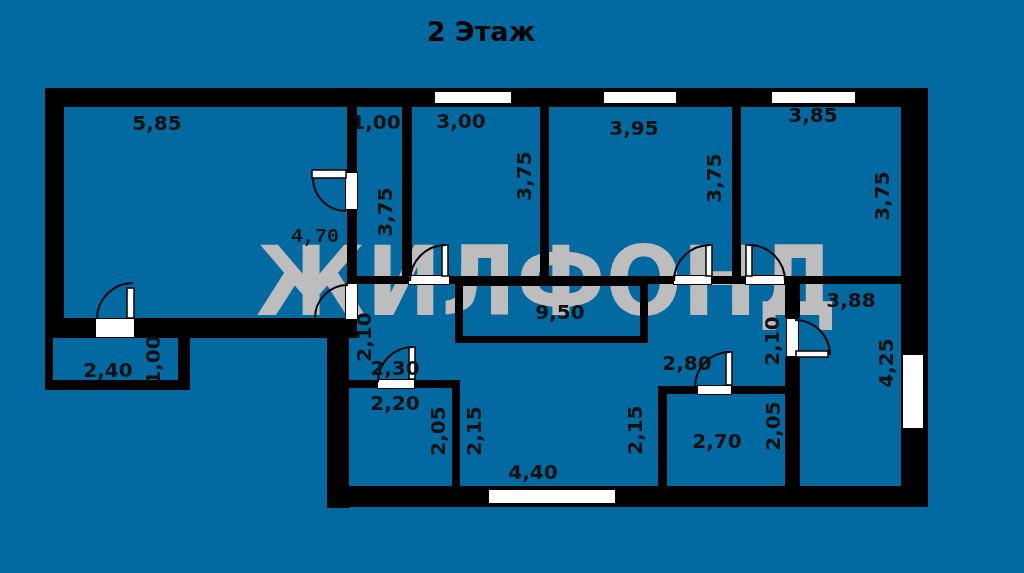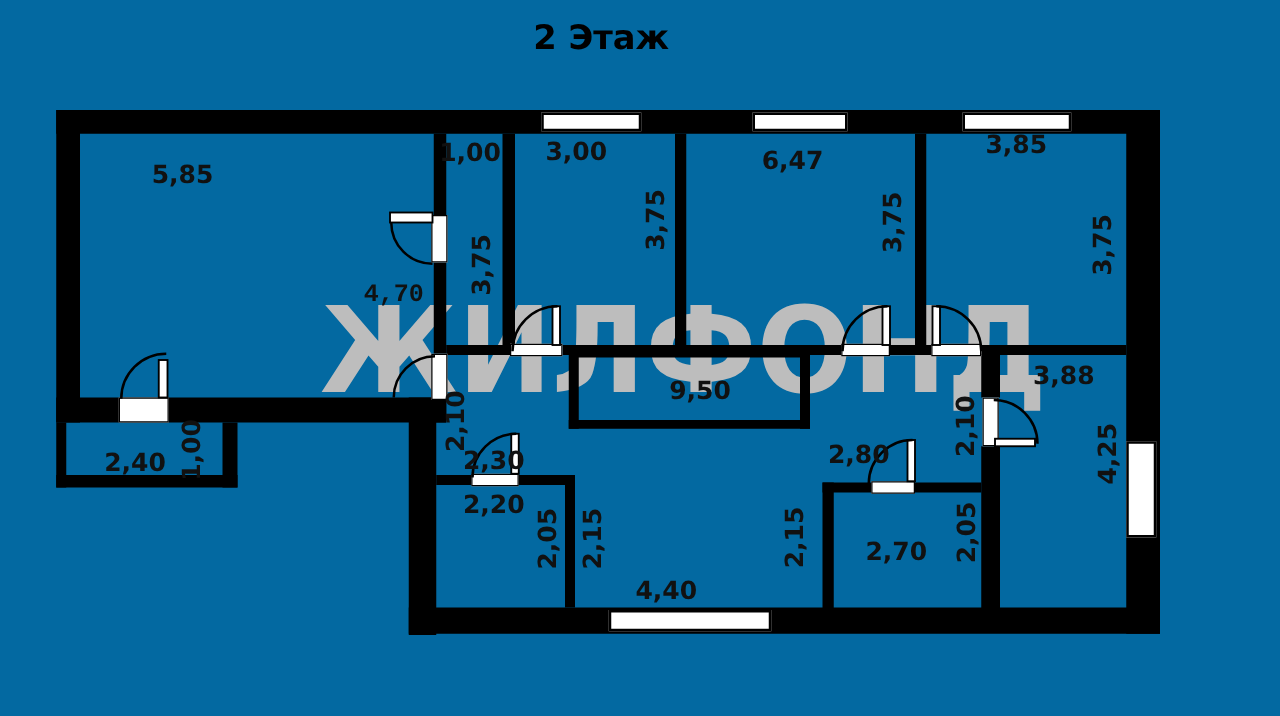--- a/index.html
+++ b/index.html
@@ -95,24 +95,24 @@
     <rect x="746" y="245" width="6" height="31" fill="#fff" stroke="#000" stroke-width="1.5"></rect>
     <path d="M749 245 A36 36 0 0 1 785 281" fill="none" stroke="#000" stroke-width="2"></path>
     <rect x="409" y="347" width="6" height="32" fill="#fff" stroke="#000" stroke-width="1.5"></rect>
     <path d="M413 347 A35 35 0 0 0 378 382" fill="none" stroke="#000" stroke-width="2"></path>
     <rect x="726" y="352" width="6" height="33" fill="#fff" stroke="#000" stroke-width="1.5"></rect>
     <path d="M730 352 A35 35 0 0 0 695 387" fill="none" stroke="#000" stroke-width="2"></path>
     <rect x="796" y="351" width="32" height="6" fill="#fff" stroke="#000" stroke-width="1.5"></rect>
     <path d="M795 320 A35 35 0 0 1 830 355" fill="none" stroke="#000" stroke-width="2"></path>
   </svg>
 
-  <div class="dim h" style="left:146px;top:123px;margin-top:16px;">5,85</div>
+  <div class="dim h" style="left:157px;top:123px;">5,85</div>
   <div class="dim h" style="left:376px;top:122px;">1,00</div>
   <div class="dim h" style="left:461px;top:121px;">3,00</div>
-  <div class="dim h" style="left:634px;top:128px;">6,47</div>
+  <div class="dim h" style="left:634px;top:128px;">3,95</div>
   <div class="dim h" style="left:813px;top:115px;">3,85</div>
   <div class="dim h" style="left:315px;top:236px;font-family:Liberation Mono, monospace;">4,70</div>
   <div class="dim h" style="left:560px;top:312px;">9,50</div>
   <div class="dim h" style="left:851px;top:300px;">3,88</div>
   <div class="dim h" style="left:108px;top:370px;">2,40</div>
   <div class="dim h" style="left:395px;top:368px;text-align:right;">2,30</div>
   <div class="dim h" style="left:395px;top:403px;">2,20</div>
   <div class="dim h" style="left:687px;top:363px;">2,80</div>
   <div class="dim h" style="left:717px;top:441px;">2,70</div>
   <div class="dim h" style="left:533px;top:472px;">4,40</div>

